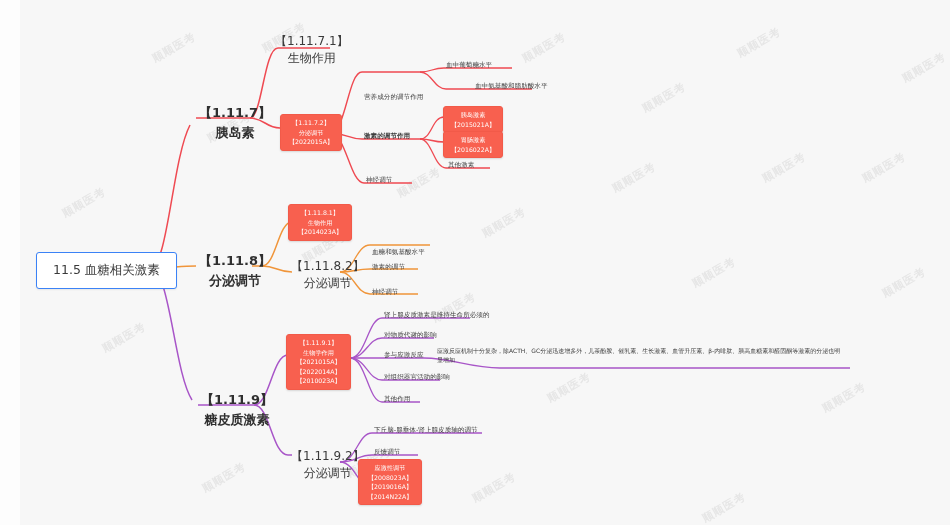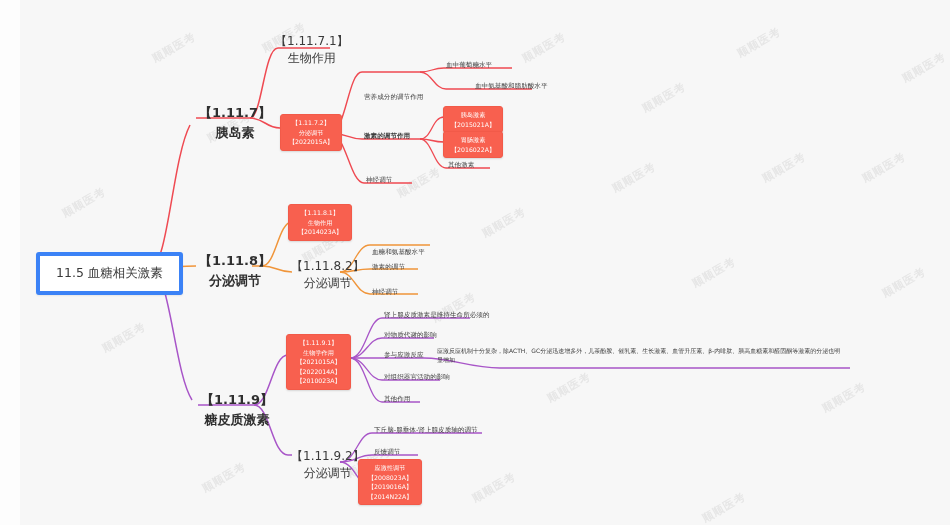--- a/index.html
+++ b/index.html
@@ -36,21 +36,21 @@
   svg#links{position:absolute;left:0;top:0;width:950px;height:525px;z-index:2;}
   .node{
     position:absolute;z-index:3;
     white-space:nowrap;
     font-family:"DejaVu Sans","Liberation Sans",sans-serif;
   }
   
   .root{
     left:36px;top:252px;
     background:#ffffff;
-    border:4px solid #3b82f6;
+    border:1px solid #3b82f6;
     border-radius:3px;
     padding:9px 16px;
     font-size:12.5px;
     color:#3a3a3a;
     box-shadow:0 1px 2px rgba(0,0,0,.07);
   }
   
   .plain{
     font-size:6.6px;
     color:#3c3c3c;

